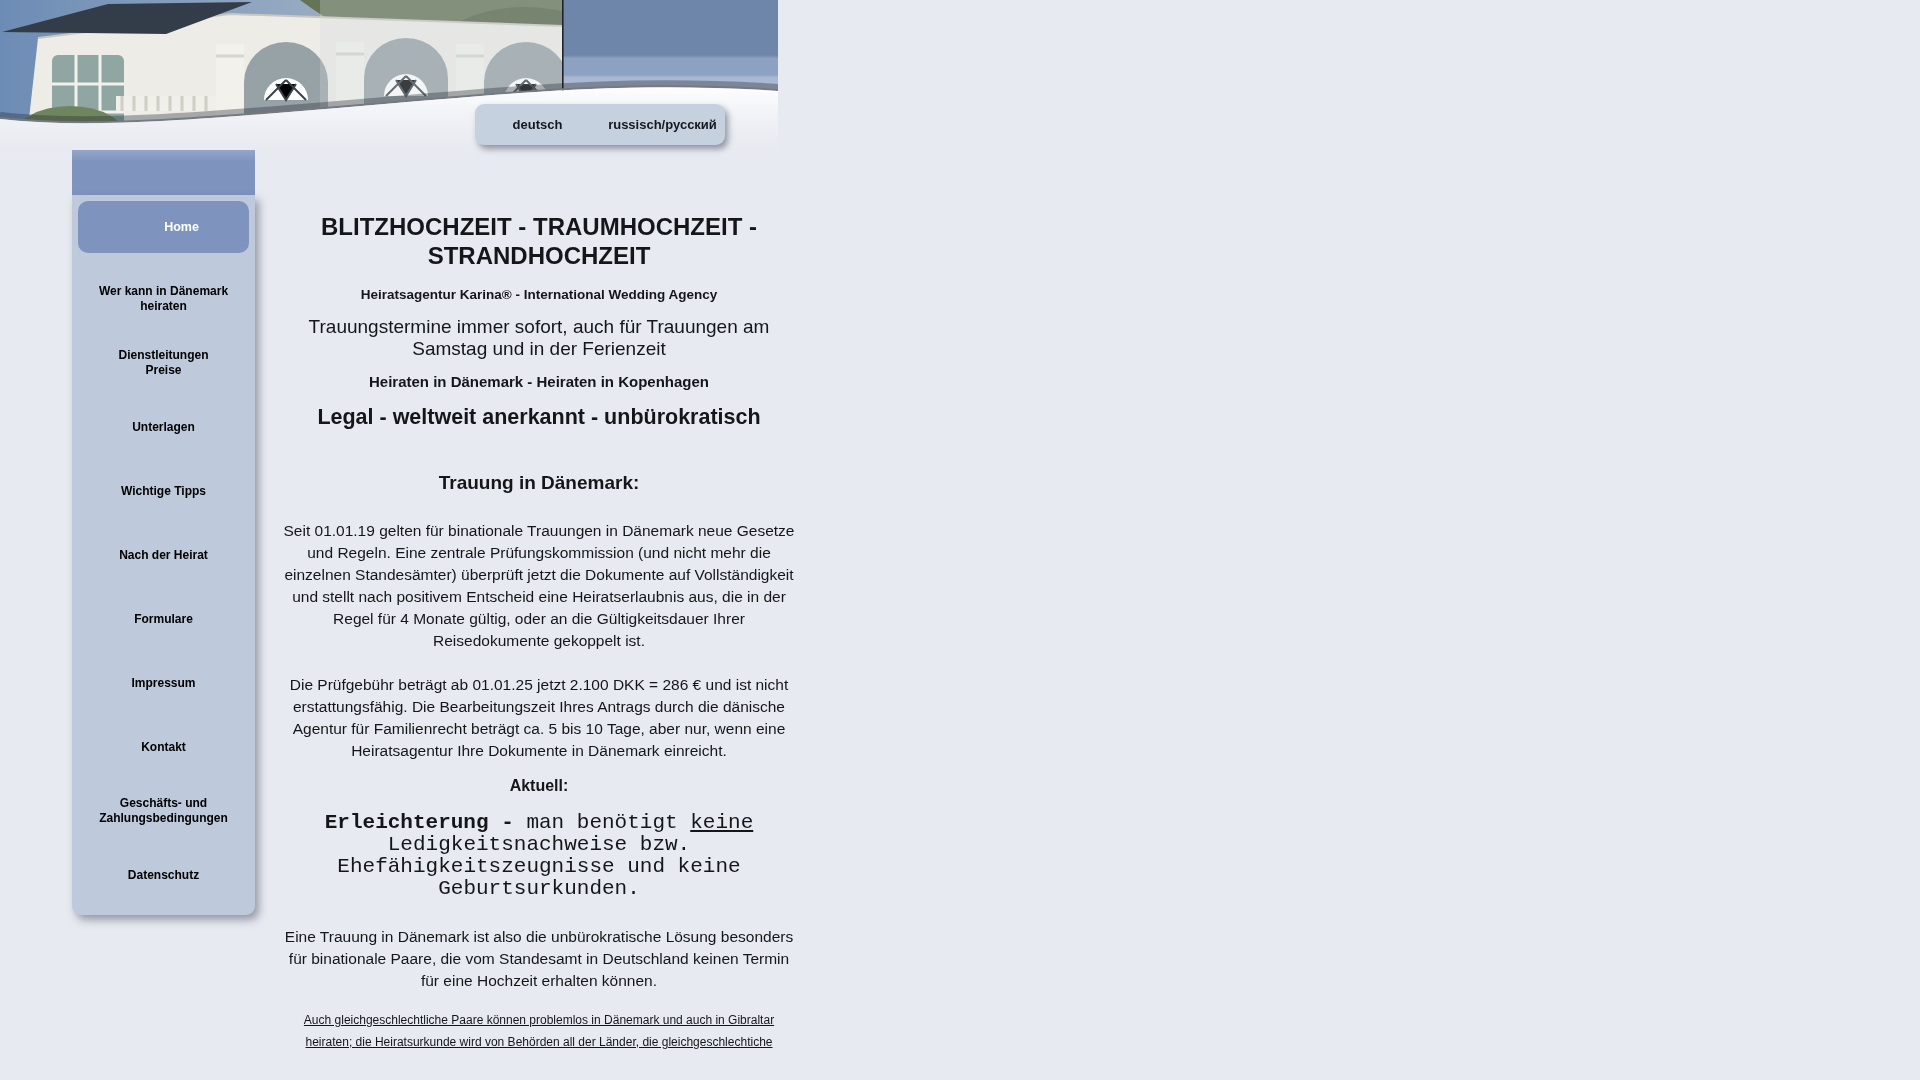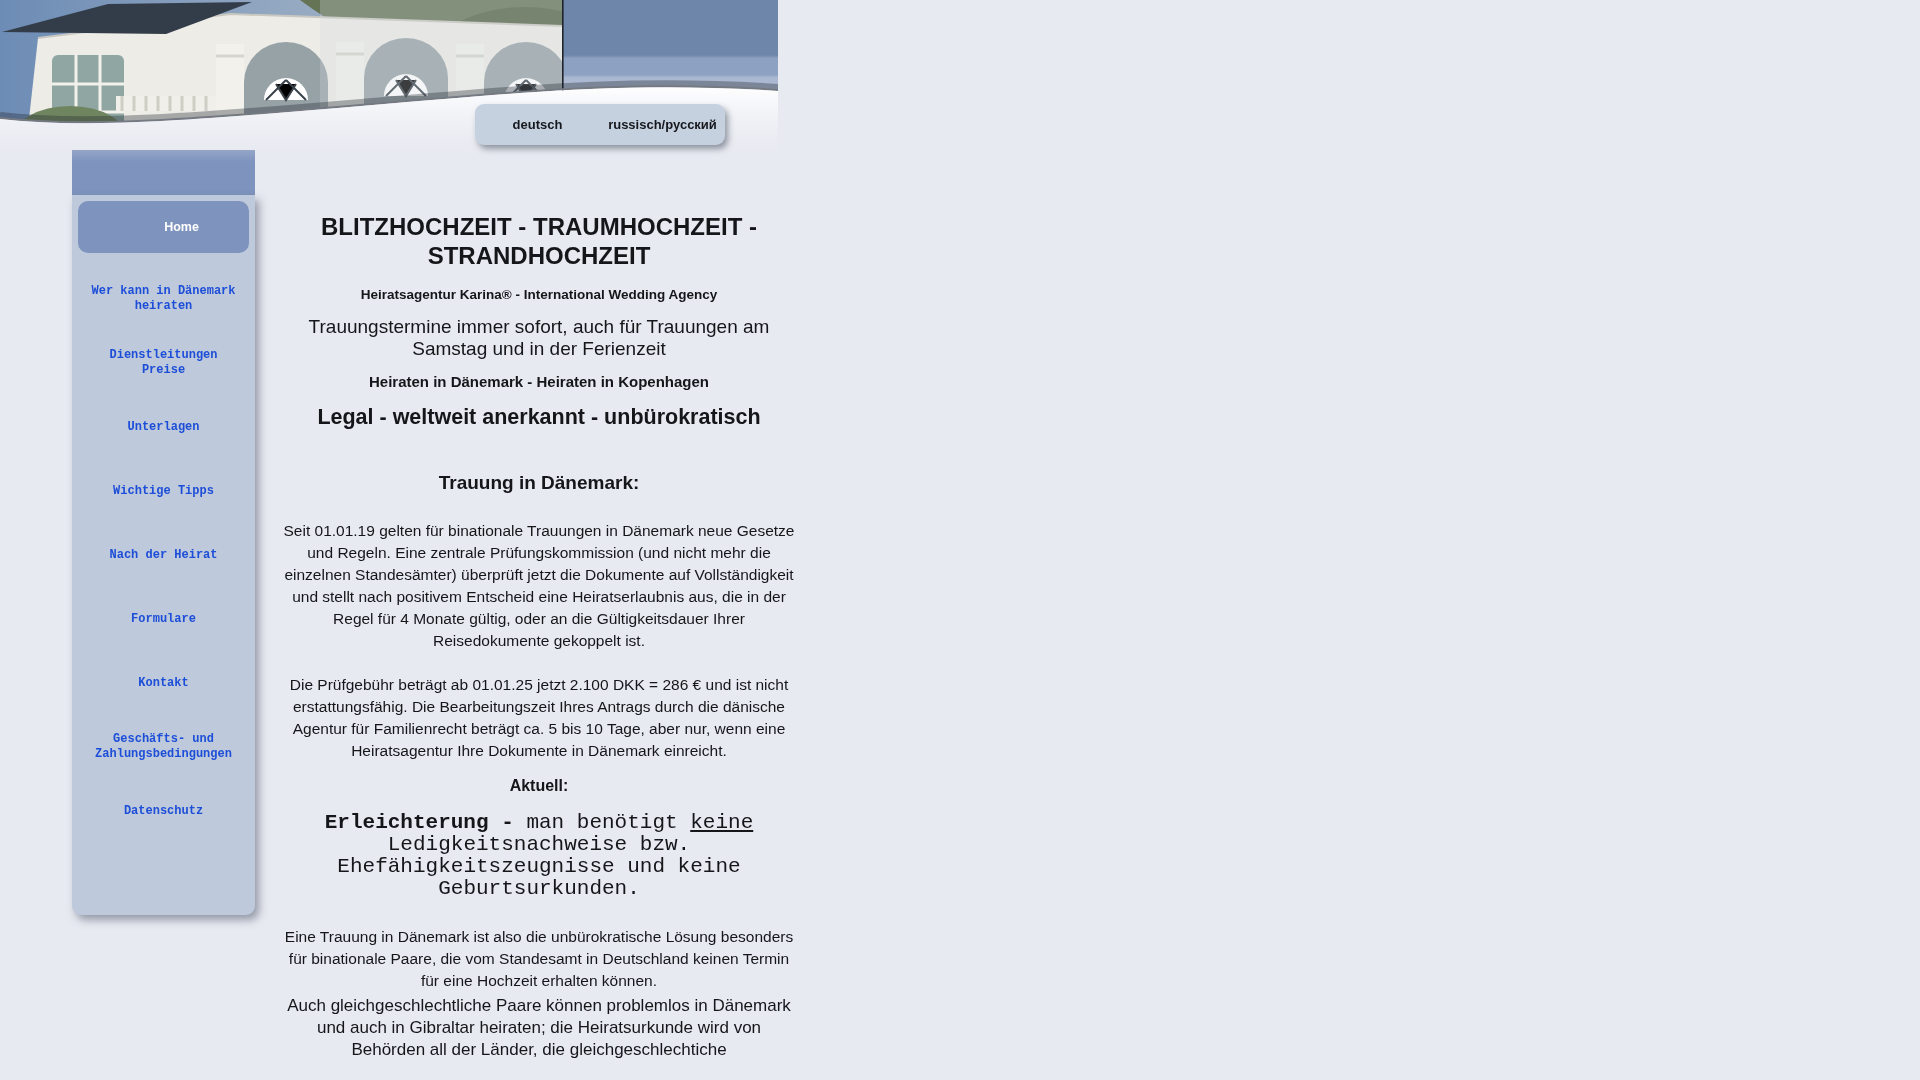--- a/index.html
+++ b/index.html
@@ -30,41 +30,40 @@
     box-sizing:border-box;padding-top:6px;
   }
   .home-btn{
     margin:0 6px 14px 6px;height:52px;border-radius:10px;background:#7e93bd;
     display:flex;align-items:center;justify-content:center;
     color:#ffffff;font-weight:bold;font-size:12.5px;cursor:pointer;padding-left:36px;
   }
   .nav-item{
     height:64px;display:flex;align-items:center;justify-content:center;
     font-weight:bold;font-size:12px;text-align:center;cursor:pointer;
-    color:#1d4ed8;
-    font-family:Liberation Mono, monospace;
+    color:#000000;
   }
   .multiline{white-space:pre-line;line-height:15px;}
   
   .main{
     position:absolute;left:282px;top:212px;width:514px;z-index:1;
     text-align:center;
   }
   .title{font-size:24px;font-weight:bold;line-height:29px;margin:0;}
   .subtitle{font-size:13.5px;font-weight:bold;margin-top:17px;}
   .lede{font-size:19px;line-height:22px;margin-top:14px;}
   .line-bold{font-size:15px;font-weight:bold;margin-top:13px;}
   .line-large{font-size:21.5px;font-weight:bold;margin-top:15px;}
   .section-head{font-size:19px;font-weight:bold;margin-top:42px;}
   .para{font-size:15.5px;line-height:22px;margin-top:26px;}
   .para2{font-size:15.5px;line-height:22px;margin-top:22px;}
   .aktuell{font-size:16px;font-weight:bold;margin-top:15px;}
   .para3{font-size:21px;line-height:22px;margin-top:17px;font-family:Liberation Mono, monospace;}
   .para4{font-size:15.5px;line-height:22px;margin-top:26px;}
-  .para5{font-size:17px;line-height:22px;margin-top:3px;}
+  .para5{font-size:12px;line-height:22px;margin-top:17px;text-decoration:underline;}
   .b{font-weight:bold;}
   .u{text-decoration:underline;}
 </style>
 </head>
 <body>
 
 <div class="banner">
   <svg viewBox="0 0 778 162" width="778" height="162">
     <defs>
       <clipPath id="aboveCurve">
@@ -142,20 +141,21 @@
 <div class="sidebar">
   <div class="home-btn">Home</div>
   <div class="nav-item multiline">Wer kann in Dänemark
 heiraten</div>
   <div class="nav-item multiline">Dienstleitungen
 Preise</div>
   <div class="nav-item">Unterlagen</div>
   <div class="nav-item">Wichtige Tipps</div>
   <div class="nav-item">Nach der Heirat</div>
   <div class="nav-item">Formulare</div>
+  <div class="nav-item">Impressum</div>
   <div class="nav-item">Kontakt</div>
   <div class="nav-item multiline">Geschäfts- und
 Zahlungsbedingungen</div>
   <div class="nav-item">Datenschutz</div>
 </div>
 
 <div class="main">
   <h1 class="title">BLITZHOCHZEIT - TRAUMHOCHZEIT - STRANDHOCHZEIT</h1>
   <div class="subtitle">Heiratsagentur Karina® - International Wedding Agency</div>
   <div class="lede">Trauungstermine immer sofort, auch für Trauungen am Samstag und in der Ferienzeit</div>

